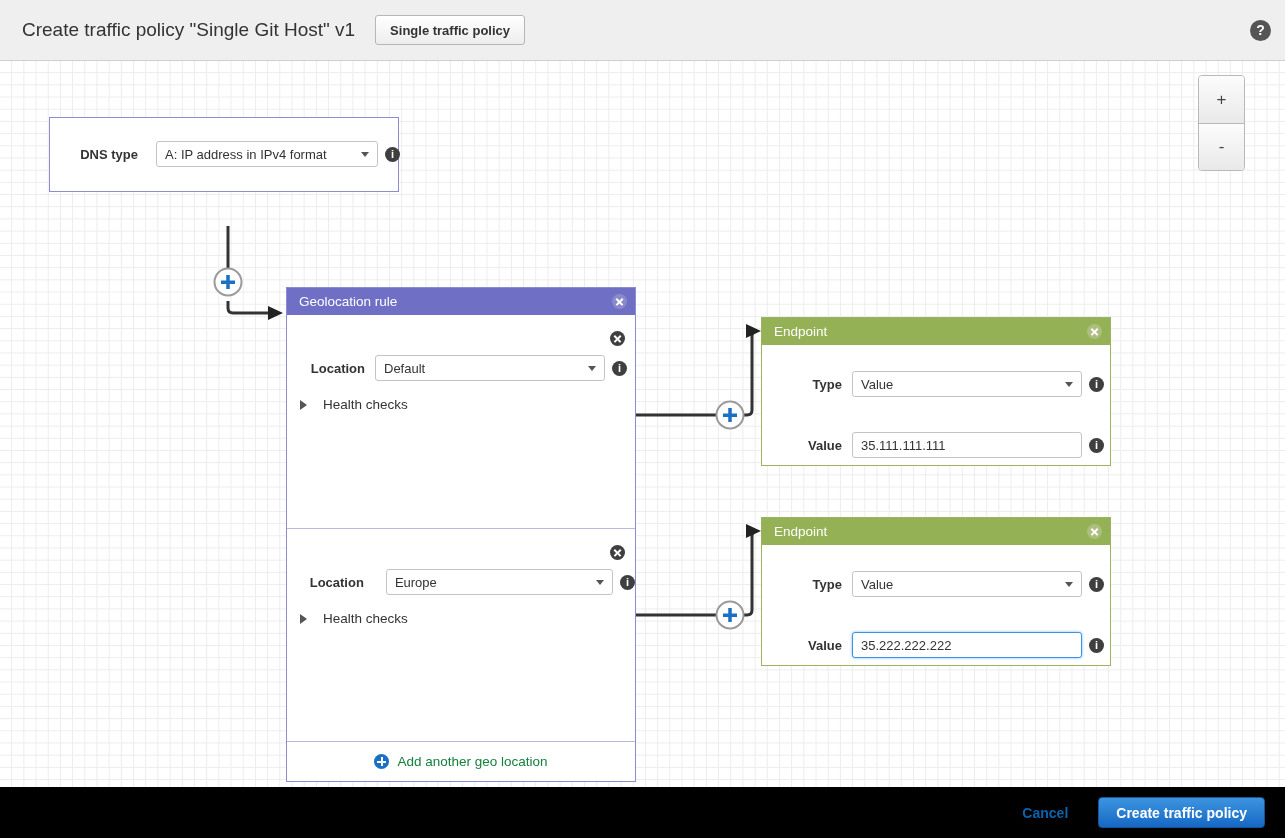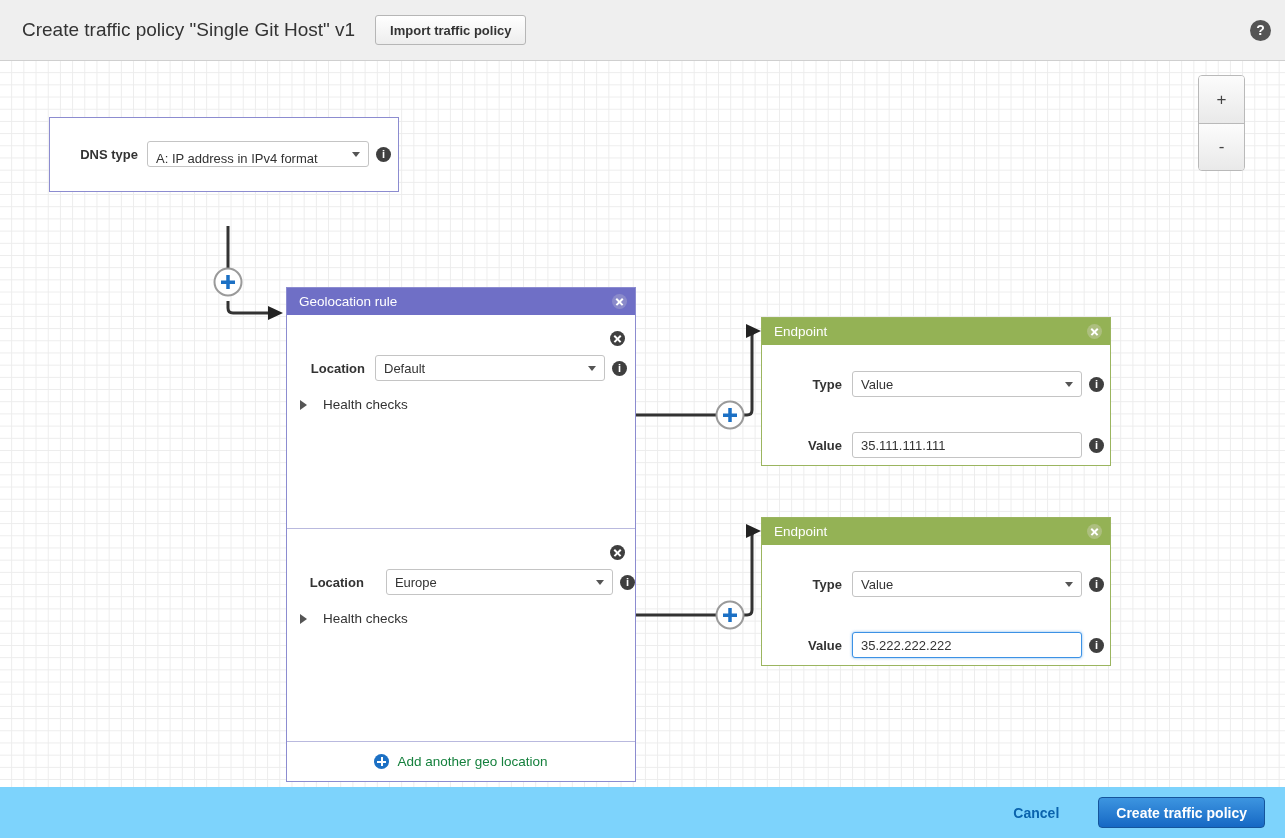--- a/index.html
+++ b/index.html
@@ -190,23 +190,23 @@
     font-size: 17px; color: #444444;
     background: linear-gradient(to bottom, #fcfcfc 0%, #e9e9e9 100%);
     cursor: pointer;
     font-family: "Liberation Sans", sans-serif;
   }
   .zoom-btn + .zoom-btn { border-top: 1px solid #b9b9b9; }
 
   
   .bottombar {
     position: absolute; left: 0; top: 787px; width: 1285px; height: 51px;
-    background: #7dd3fc;
+    background: #000000;
     display: flex; align-items: center; justify-content: flex-end;
-    padding-right: 20px; gap: 39px;
+    padding-right: 20px; gap: 30px;
   }
   .cancel-link {
     color: #0a63ad; font-size: 14px; font-weight: bold;
     text-decoration: none; cursor: pointer;
   }
   .create-btn {
     height: 31px; padding: 0 17px;
     background: linear-gradient(to bottom, #3d95e0 0%, #1668c4 100%);
     border: 1px solid #15559c; border-radius: 4px;
     color: #ffffff; font-size: 14px; font-weight: bold;
@@ -214,21 +214,21 @@
     cursor: pointer;
   }
 </style>
 </head>
 <body>
 
 <div id="app">
 
   <div class="topbar">
     <div class="topbar-title">Create traffic policy "Single Git Host" v1</div>
-    <button class="import-btn">Import traffic policy</button>
+    <button class="import-btn">Single traffic policy</button>
     <div class="help-icon">?</div>
   </div>
 
   <div class="canvas">
 
     <svg class="svg-layer">
 
       <path d="M 228,165 L 228,212" stroke="#333333" stroke-width="3" fill="none"></path>
 
       <path d="M 228,240 L 228,247 Q 228,252 233,252 L 268,252" stroke="#333333" stroke-width="3" fill="none"></path>
@@ -258,21 +258,21 @@
         <circle cx="730" cy="554" r="13.5" fill="#ffffff" stroke="#9a9a9a" stroke-width="2"></circle>
         <rect x="723" y="552.5" width="14" height="3.5" fill="#1c70c4"></rect>
         <rect x="728.25" y="547" width="3.5" height="14" fill="#1c70c4"></rect>
       </g>
     </svg>
 
     <div class="node purple" id="start-point">
       <div class="node-body">
         <div class="frow" style="left:0; top:23px; width:350px;">
           <div class="flabel" style="width:88px;">DNS type</div>
-          <div class="fselect" style="width:222px; margin-left:9px;align-items:flex-end;">
+          <div class="fselect" style="width:222px; margin-left:18px;">
             <span>A: IP address in IPv4 format</span>
             <span class="caret"></span>
           </div>
           <div class="icon-circle" style="margin-left:7px;">i</div>
         </div>
       </div>
     </div>
 
     <div class="node purple" id="geo-rule">
       <div class="node-header">

